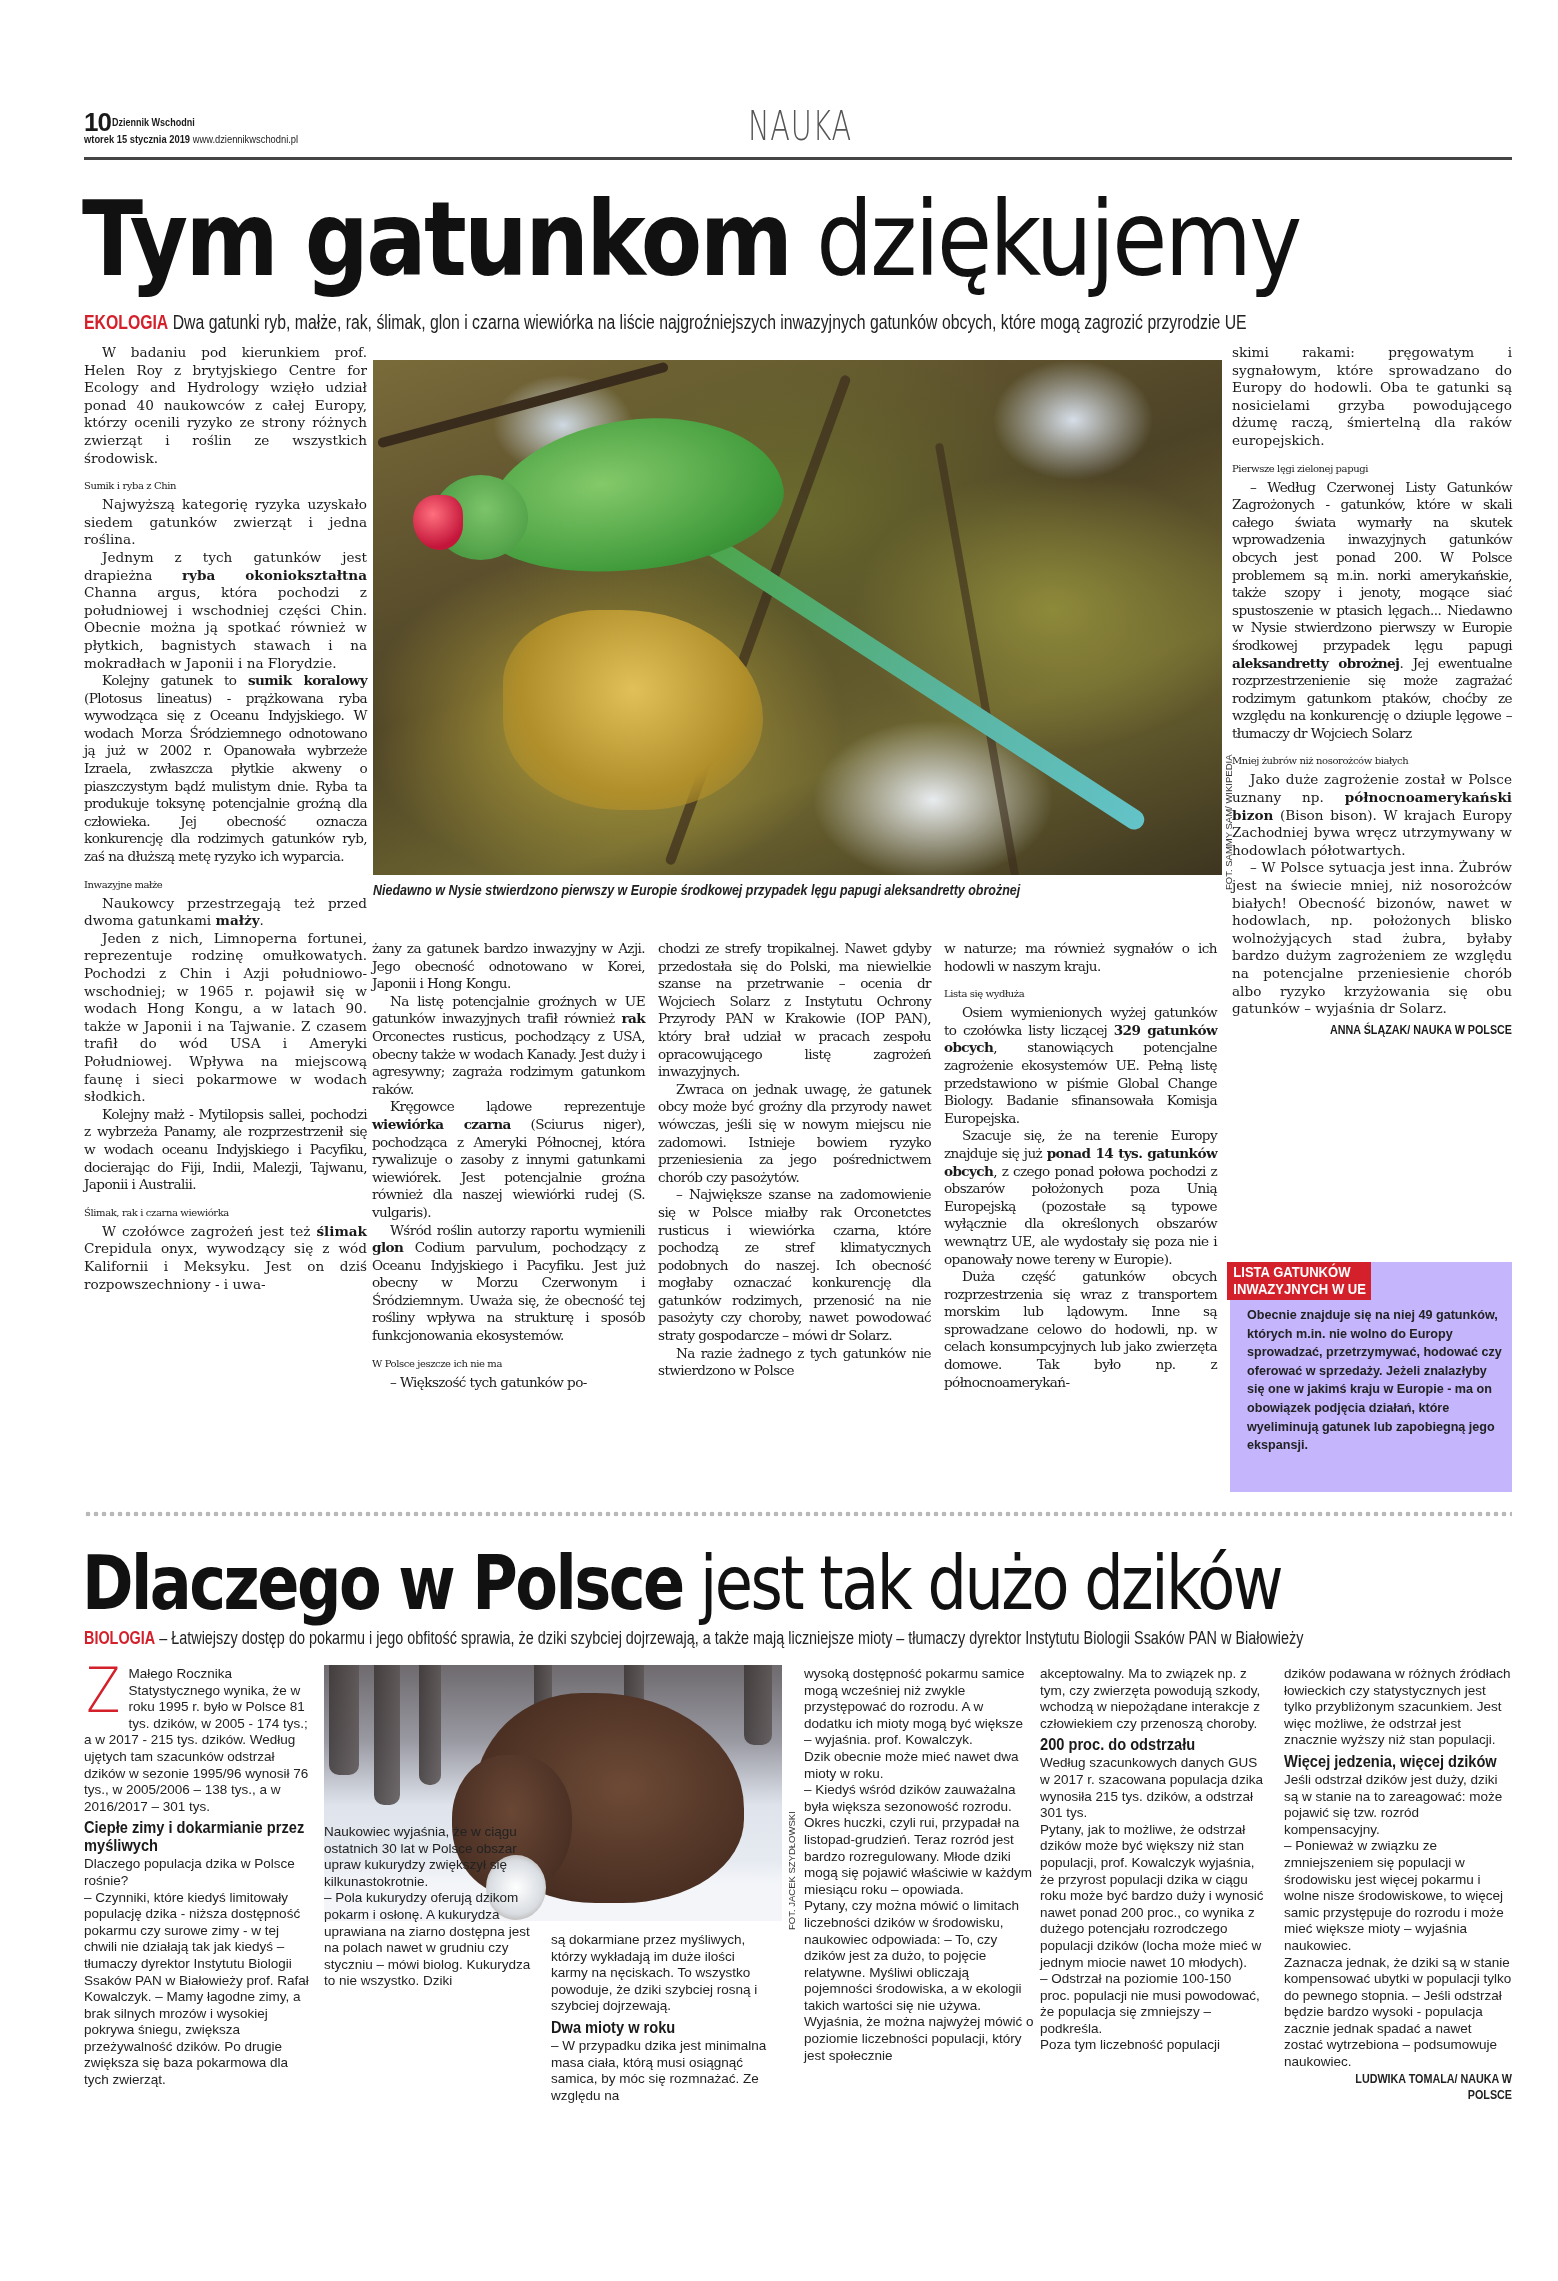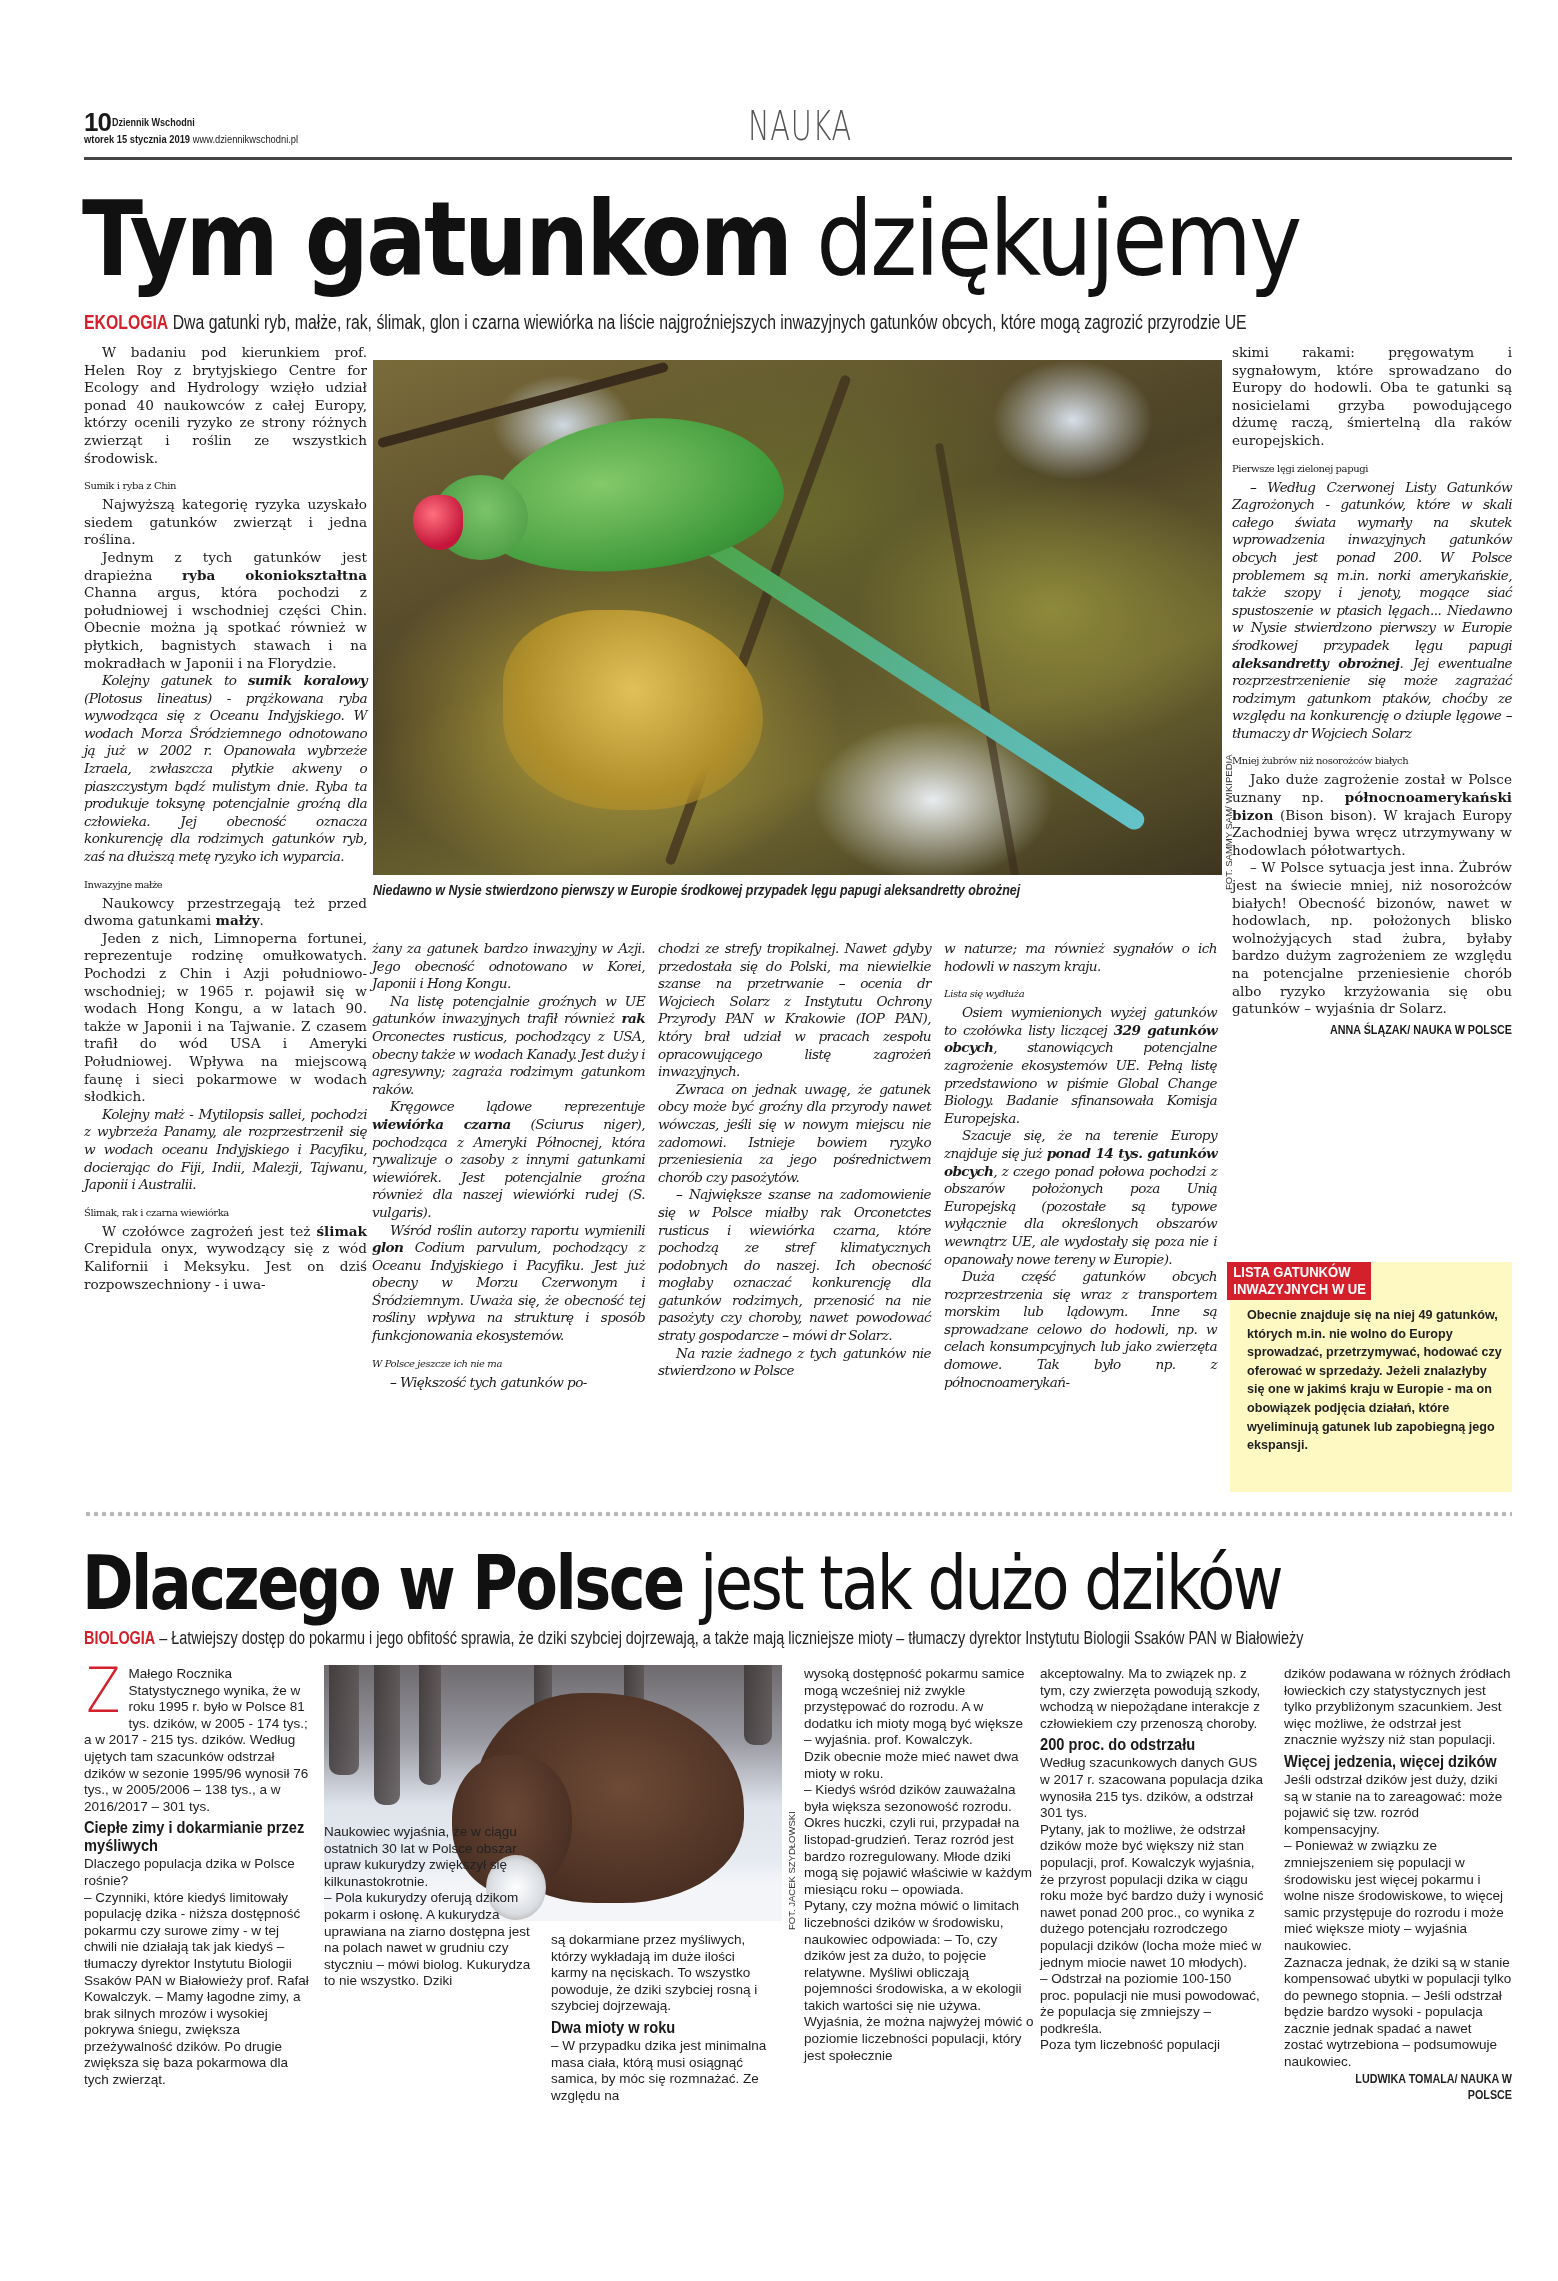--- a/index.html
+++ b/index.html
@@ -25,21 +25,21 @@
   .deck .kicker { color: #d3202a; font-weight: 700; }
   .deck1 { left: 84px; top: 311px; }
   .deck2 { left: 84px; top: 1628px; font-size: 18px; transform: scaleX(0.8); }
 
   
   .col { font-family: "DejaVu Serif", serif; font-size: 13.6px; line-height: 17.6px; text-align: justify; hyphens: auto; }
   .col p { text-indent: 18px; }
   .col p.noind { text-indent: 0; }
   .col h4 { font-family: "DejaVu Serif", serif; font-weight: 400; font-size: 10px; line-height: 18px; margin-top: 10px; margin-bottom: 1px; letter-spacing: -0.4px; }
   .col b { font-weight: 700; }
-  .condensed { letter-spacing: -0.6px; font-style: italic; }
+  .condensed { letter-spacing: -0.6px; }
   .c1 { left: 84px; top: 344px; width: 283px; }
   .c2 { left: 372px; top: 940px; width: 273px; }
   .c3 { left: 658px; top: 940px; width: 273px; }
   .c4 { left: 944px; top: 940px; width: 273px; }
   .c5 { left: 1232px; top: 344px; width: 280px; }
 
   .byline { font-family: "Liberation Sans", sans-serif; font-weight: 700; font-size: 12.5px; text-align: right; transform: scaleX(0.86); transform-origin: right; margin-top: 4px; text-indent: 0; }
 
   
   .photo1 { left: 373px; top: 360px; width: 849px; height: 515px; overflow: hidden;
@@ -55,21 +55,21 @@
   .parrot-head { position: absolute; left: 60px; top: 115px; width: 95px; height: 85px; border-radius: 50%; background: radial-gradient(circle at 55% 40%, #7cc46a, #3b8e36); }
   .parrot-beak { position: absolute; left: 40px; top: 135px; width: 50px; height: 55px; border-radius: 50% 40% 50% 60%; background: radial-gradient(circle at 40% 35%, #ff6f7d, #c4163b 70%); }
   .parrot-tail { position: absolute; left: 300px; top: 150px; width: 560px; height: 20px; background: linear-gradient(90deg, #4aa33f, #5ab5a2 60%, #63c3c8); transform: rotate(33deg); transform-origin: left center; border-radius: 10px; }
   .leaves { position: absolute; left: 130px; top: 250px; width: 260px; height: 200px; border-radius: 40% 60% 50% 50%; background: radial-gradient(ellipse at 50% 40%, #e1c05a, #b18f2a 60%, rgba(120,100,30,0) 100%); }
   .branch { position: absolute; background: #3a2c1c; border-radius: 6px; }
   .credit1 { left: 1222px; top: 690px; width: 14px; height: 200px; }
   .credit1 span { position: absolute; left: 0; bottom: 0; transform: rotate(-90deg); transform-origin: left bottom; white-space: nowrap; font-family: "Liberation Sans", sans-serif; font-size: 9.5px; color: #333; padding-left: 0; display: block; width: 200px; translate: 12px 0; }
   .caption1 { left: 373px; top: 882px; width: 849px; font-family: "Liberation Sans", sans-serif; font-weight: 700; font-style: italic; font-size: 14.5px; white-space: nowrap; transform: scaleX(0.86); transform-origin: left; color: #222; }
 
   
-  .infobox { left: 1230px; top: 1262px; width: 282px; height: 230px; background: #fef9c3; }
+  .infobox { left: 1230px; top: 1262px; width: 282px; height: 230px; background: #c4b5fd; }
   .infobox .tag { position: absolute; left: -3px; top: 0px; background: #d3202a; color: #fff; font-family: "Liberation Sans", sans-serif; font-weight: 900; font-size: 14.5px; line-height: 17px; padding: 2px 6px 2px 7px; text-transform: uppercase; transform: scaleX(0.9); transform-origin: left; }
   .infobox .txt { position: absolute; left: 17px; top: 44px; width: 260px; font-family: "Liberation Sans", sans-serif; font-weight: 700; font-size: 12.6px; line-height: 18.6px; color: #222; }
 
   
   .dots { left: 84px; top: 1511px; width: 1428px; height: 6px; background-image: radial-gradient(circle, #b9b9b9 2.2px, rgba(255,255,255,0) 2.6px); background-size: 8px 6px; }
 
   
   .sans { font-family: "Liberation Sans", sans-serif; font-size: 13.5px; line-height: 16.6px; color: #222; }
   .sans p { margin: 0; }
   .sans h4 { font-family: "Liberation Sans", sans-serif; font-weight: 700; font-size: 17px; line-height: 18px; margin: 4px 0 1px; transform: scaleX(0.86); transform-origin: left; white-space: nowrap; color: #1a1a1a; }

